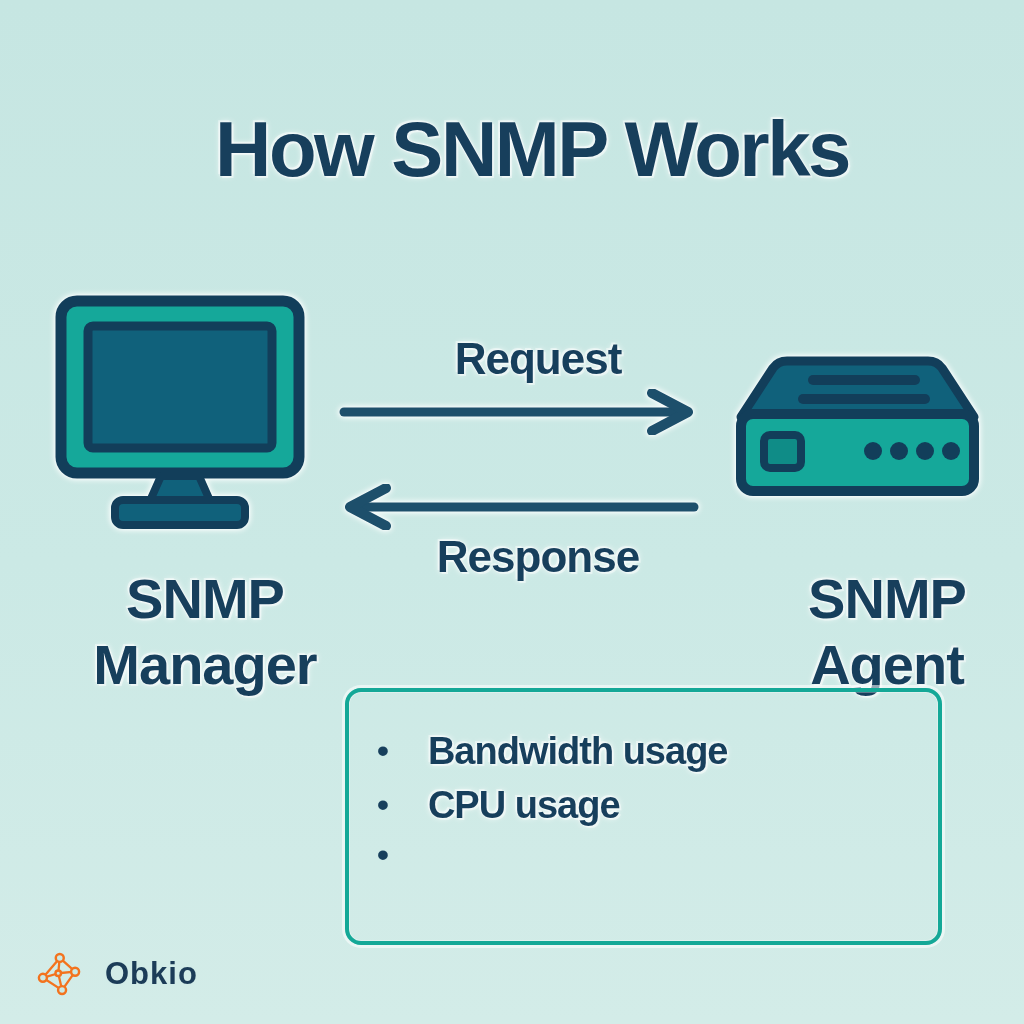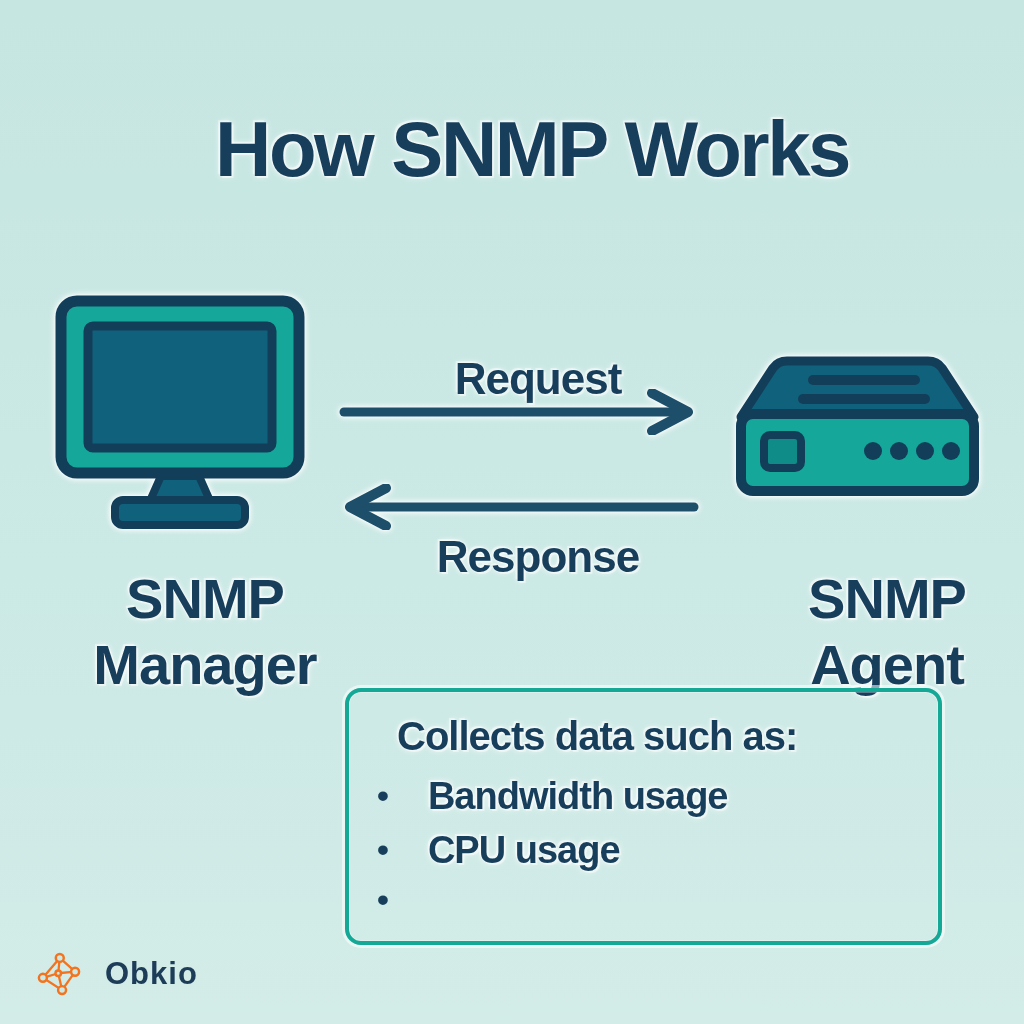--- a/index.html
+++ b/index.html
@@ -34,21 +34,21 @@
   .node-label{
     position:absolute;text-align:center;font-size:56px;font-weight:700;
     line-height:1.17;white-space:pre-line;color:#173f5c;letter-spacing:-1px;
   }
   .manager-label{left:40px;top:566px;width:290px;}
   .agent-label{left:737px;top:566px;width:260px;}
   .flow-label{
     position:absolute;width:320px;text-align:center;
     font-size:44px;font-weight:700;letter-spacing:-1px;color:#173f5c;
   }
-  .request-label{left:358px;top:354px;}
+  .request-label{left:358px;top:334px;}
   .response-label{left:358px;top:532px;}
   .abs{position:absolute;}
   .collects-box{
     position:absolute;left:345px;top:688px;width:597px;height:257px;
     box-sizing:border-box;border:4px solid var(--boxborder);border-radius:16px;
     box-shadow:0 0 0 3px rgba(255,255,255,.55), inset 0 0 0 1px rgba(255,255,255,.3);
     padding:22px 28px 0 28px;
   }
   .collects-heading{
     font-size:40px;font-weight:700;letter-spacing:-1px;color:#173f5c;margin:0;
@@ -103,21 +103,20 @@
     <circle cx="138" cy="97" r="9" fill="#123e5a"></circle>
     <circle cx="164" cy="97" r="9" fill="#123e5a"></circle>
     <circle cx="190" cy="97" r="9" fill="#123e5a"></circle>
     <circle cx="216" cy="97" r="9" fill="#123e5a"></circle>
   </svg>
 
   <div class="node-label agent-label glow">SNMP
 Agent</div>
 
   <div class="collects-box">
-    <p class="collects-heading glow">Collects data such as:</p>
     <ul class="collects-list">
       <li>
         <span class="bullet">•</span>
         <span class="glow">Bandwidth usage</span>
       </li>
       <li>
         <span class="bullet">•</span>
         <span class="glow">CPU usage</span>
       </li>
       <li>

